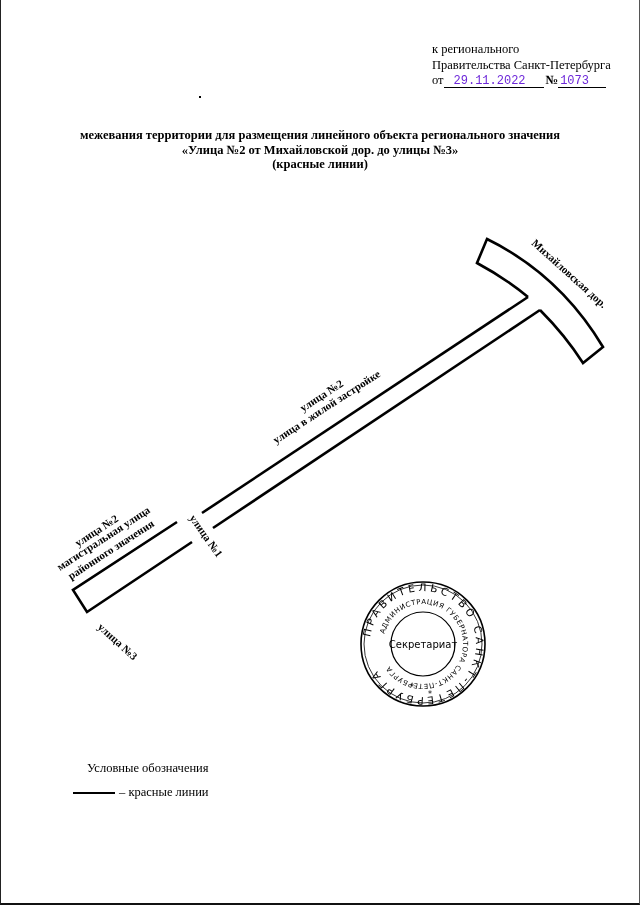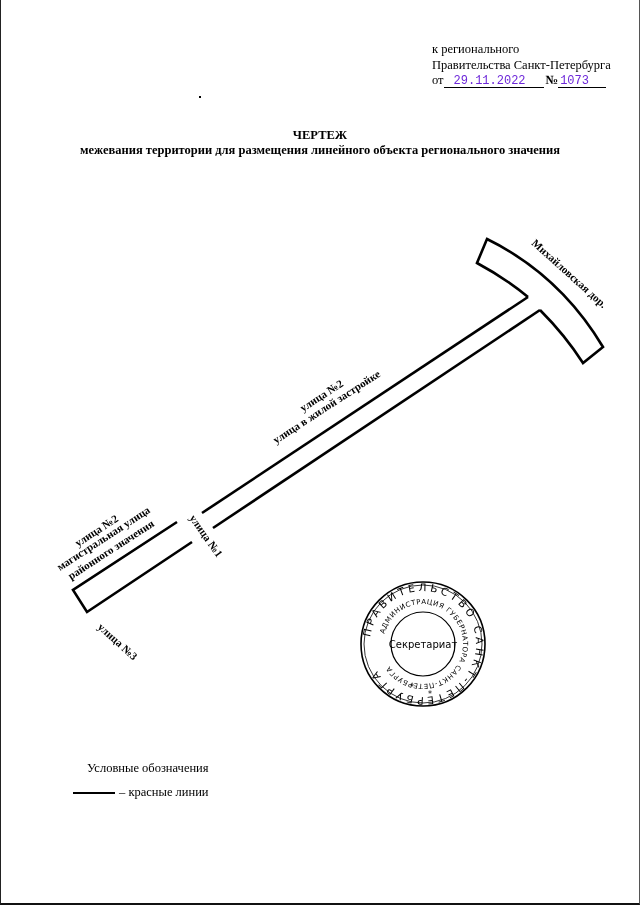--- a/index.html
+++ b/index.html
@@ -29,22 +29,23 @@
   <div class="line">к регионального</div>
   <div class="line">Правительства Санкт-Петербурга</div>
   <div class="line">
     <span>от</span><span class="field date">29.11.2022</span><span class="no">№</span><span class="field num">1073</span>
   </div>
 </div>
 
 <div class="stray-dot"></div>
 
 <div class="title-block">
-  <div class="main">ЧЕРТЕЖ</div>
   <div>межевания территории для размещения линейного объекта регионального значения</div>
+  <div>«Улица №2 от Михайловской дор.  до улицы №3»</div>
+  <div>(красные линии)</div>
 </div>
 
 <svg class="drawing" viewBox="0 0 640 905" xmlns="http://www.w3.org/2000/svg">
   <g fill="none" stroke="#000" stroke-width="2.6" stroke-linejoin="miter" stroke-linecap="butt">
 
     <path d="M 528 297 Q 505 278 477 263 L 487 239 Q 560 275 603 347 L 583 363 Q 565 335 540 310"></path>
 
     <path d="M 528 297 L 202 513"></path>
 
     <path d="M 540 310 L 213 528"></path>

